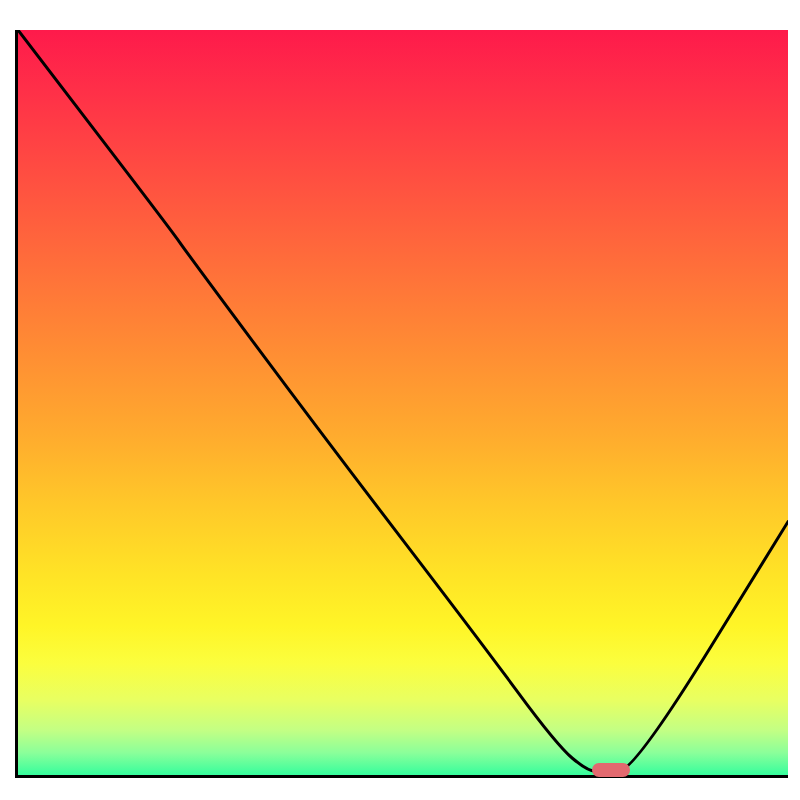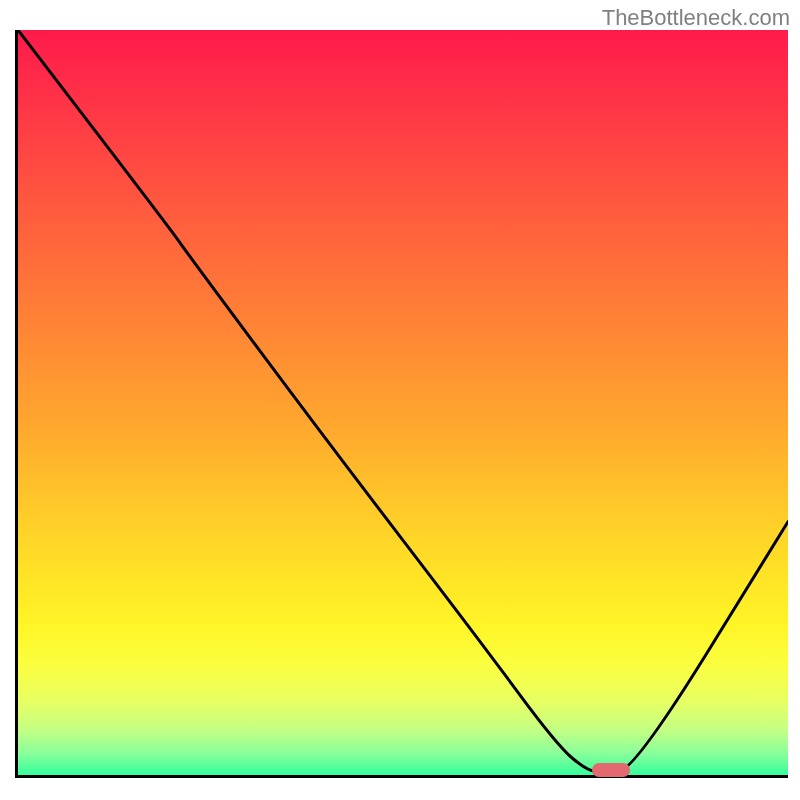--- a/index.html
+++ b/index.html
@@ -69,21 +69,20 @@
     border-radius: 8px;
     height: 14px;
     width: 44px;
     z-index: 5;
   }
 </style>
 </head>
 <body>
 
 <div class="chart-container">
-  <div class="watermark">TheBottleneck.com</div>
   <div class="plot-area">
     <div class="gradient-bg"></div>
     <svg class="curve-layer" viewBox="0 0 770 745" preserveAspectRatio="none">
       <path id="curve-path" fill="none" stroke="#000" stroke-width="3" stroke-linejoin="round" stroke-linecap="round" d="M 0 0 Q 0 0 77 100.57499999999999 Q 154 201.14999999999998 161.7 212.325 Q 169.4 223.5 238.7 316.625 Q 308 409.75 385 510.325 Q 462 610.9 500.5 663.05 Q 539 715.2 554.4000000000001 728.2375 Q 569.8000000000001 741.275 577.5 741.275 Q 585.2 741.275 600.6 741.275 Q 616 741.275 693 616.4875 T 770 491.7"></path>
     </svg>
     <div class="marker" id="min-marker" style="left: 573.65px; width: 38.5px; top: 733.275px;"></div>
   </div>
 </div>
 
 </body></html>

